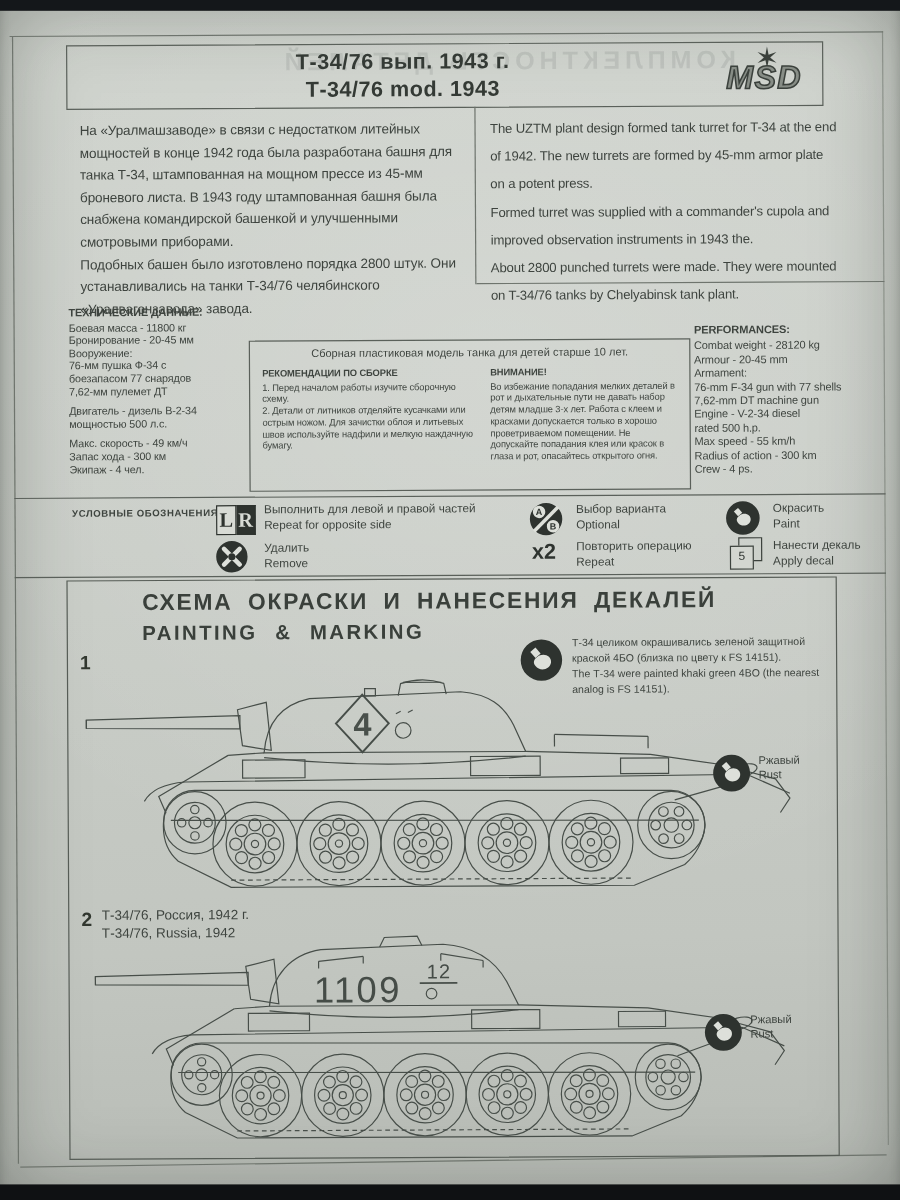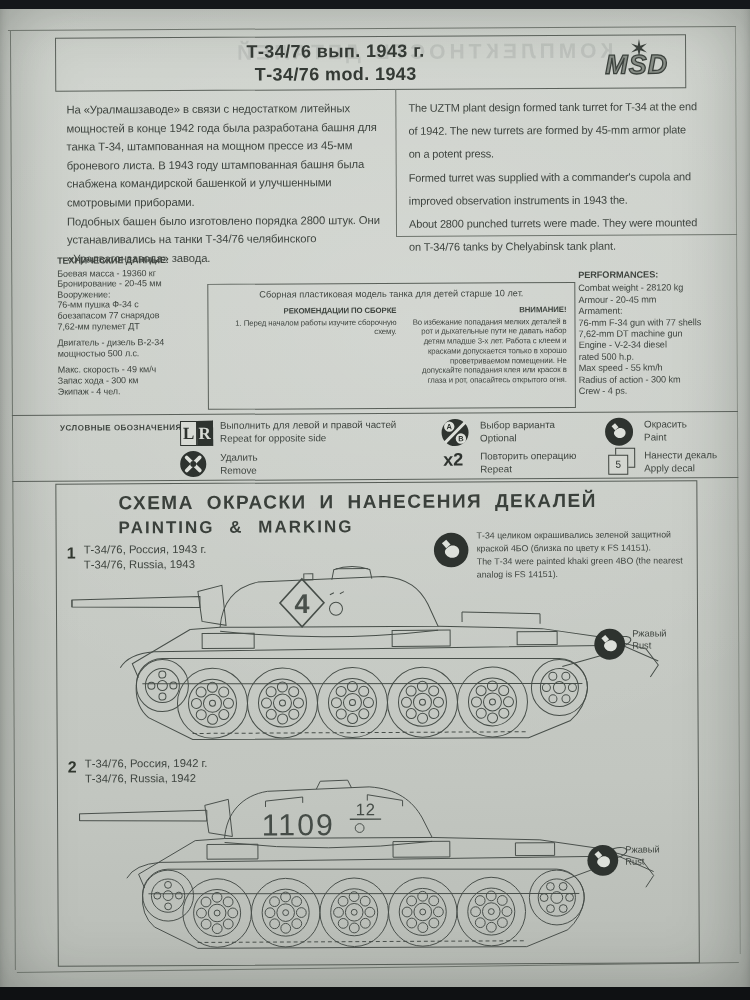--- a/index.html
+++ b/index.html
@@ -35,21 +35,21 @@
   .hline-en{left:398px;top:236px;width:340px;height:1px;}
   
   .tech{left:58px;top:254px;width:152px;font-size:9px;line-height:10.6px;letter-spacing:-.1px;}
   .small-title{font-weight:bold;margin-bottom:2px;}
   .gap{margin-top:6px;}
   .perf{left:579px;top:271px;width:140px;font-size:9.2px;line-height:11.4px;letter-spacing:-.1px;}
   
   .abox{left:208px;top:283px;width:368px;height:126px;border:1px solid #5a605a;box-sizing:border-box;}
   .abox-header{text-align:center;font-size:9.2px;padding-top:5px;}
   .abox-cols{display:flex;gap:12px;padding:4px 8px 0 10px;}
-  .abox-col{font-size:7.8px;line-height:9.7px;letter-spacing:-.1px;text-align:right;}
+  .abox-col{font-size:7.8px;line-height:9.7px;letter-spacing:-.1px;}
   .abox-col.l{width:178px;}
   .abox-col.r{flex:1;}
   .abox-title{font-weight:bold;margin:3px 0 2px;}
   
   .legend{left:12px;top:413px;width:726px;height:65px;border-top:1px solid #5a605a;border-bottom:1px solid #5a605a;}
   .legend-title{position:absolute;left:48px;top:8px;font-size:8px;font-weight:bold;letter-spacing:.5px;}
   .litem{position:absolute;font-size:9.8px;line-height:12.6px;}
   .licon{position:absolute;}
   .lr{display:flex;}
   .lr span{width:15px;height:23px;border:1px solid #2e332f;font-family:"Liberation Serif",serif;
@@ -107,39 +107,40 @@
       <div class="abs frame vdiv"></div>
       <div class="abs intro-right">
         <p>The UZTM plant design formed tank turret for T-34 at the end of 1942. The new turrets are formed by 45-mm armor plate on a potent press.</p>
         <p>Formed turret was supplied with a commander's cupola and improved observation instruments in 1943 the.</p>
         <p>About 2800 punched turrets were made. They were mounted on T-34/76 tanks by Chelyabinsk tank plant.</p>
       </div>
       <div class="abs frame hline-en"></div>
 
       <div class="abs tech">
         <div class="small-title">ТЕХНИЧЕСКИЕ ДАННЫЕ:</div>
-        <div>Боевая масса - 19360 кг</div>
+        <div>Боевая масса - 11800 кг</div>
         <div>Бронирование - 20-45 мм</div>
         <div>Вооружение:</div>
         <div>76-мм пушка Ф-34 с</div>
         <div>боезапасом 77 снарядов</div>
         <div>7,62-мм пулемет ДТ</div>
         <div class="gap">Двигатель - дизель В-2-34</div>
         <div>мощностью 500 л.с.</div>
         <div class="gap">Макс. скорость - 49 км/ч</div>
         <div>Запас хода - 300 км</div>
         <div>Экипаж - 4 чел.</div>
       </div>
 
       <div class="abs abox">
         <div class="abox-header">Сборная пластиковая модель танка для детей старше 10 лет.</div>
         <div class="abox-cols">
           <div class="abox-col l">
             <div class="abox-title">РЕКОМЕНДАЦИИ ПО СБОРКЕ</div>
             <div>1. Перед началом работы изучите сборочную схему.</div>
+            <div>2. Детали от литников отделяйте кусачками или острым ножом. Для зачистки облоя и литьевых швов используйте надфили и мелкую наждачную бумагу.</div>
           </div>
           <div class="abox-col r">
             <div class="abox-title">ВНИМАНИЕ!</div>
             <div>Во избежание попадания мелких деталей в рот и дыхательные пути не давать набор детям младше 3-х лет. Работа с клеем и красками допускается только в хорошо проветриваемом помещении. Не допускайте попадания клея или красок в глаза и рот, опасайтесь открытого огня.</div>
           </div>
         </div>
       </div>
 
       <div class="abs perf">
         <div class="small-title">PERFORMANCES:</div>
@@ -220,24 +221,20 @@
           <div>Apply decal</div>
         </div>
       </div>
 
       <div class="abs pbox">
         <div class="phead-ru">СХЕМА ОКРАСКИ И НАНЕСЕНИЯ ДЕКАЛЕЙ</div>
         <div class="phead-en">PAINTING &amp; MARKING</div>
 
         <div class="abs" style="left:10px;top:60px;">
           <span class="scheme-num">1</span>
-        </div>
-        <div class="abs scheme-label" style="left:27px;top:58px;">
-          <div>Т-34/76, Россия, 1943 г.</div>
-          <div>Т-34/76, Russia, 1943</div>
         </div>
 
         <svg class="abs" style="left:376px;top:49px;" width="37" height="37" viewBox="0 0 30 30">
           <circle cx="15" cy="15" r="14" fill="#2e332f"></circle>
           <path d="M7.5,9.5 L11,6.5 L14.5,10.5 L11,13.5 Z" fill="#dde0da"></path>
           <path d="M12,13 C16,9.5 22,12 21.5,16.5 C21,21.5 14,23 11,19 C9,16.5 10,14.5 12,13 Z" fill="#dde0da"></path>
         </svg>
         <div class="pnote">
           <div>Т-34 целиком окрашивались зеленой защитной краской 4БО (близка по цвету к FS 14151).</div>
           <div>The Т-34 were painted khaki green 4BO (the nearest analog is FS 14151).</div>

